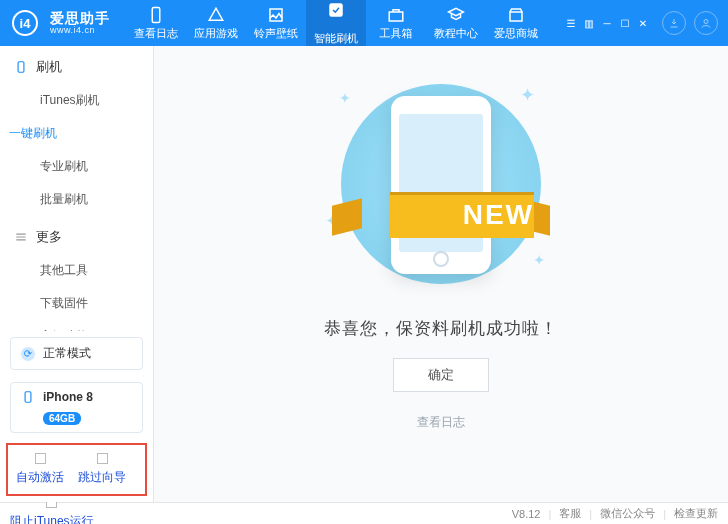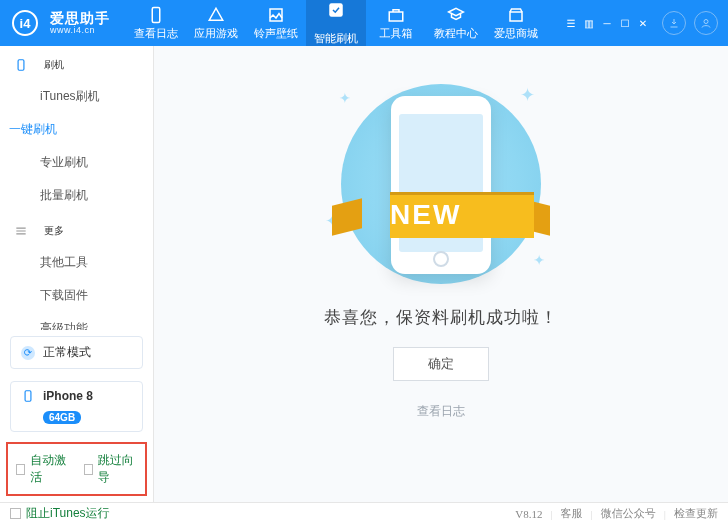--- a/index.html
+++ b/index.html
@@ -44,21 +44,21 @@
   .circ-btn svg { width:12px; height:12px; }
   
   .body { display:flex; height:calc(100% - 46px - 22px); }
   
   .sidebar {
     width:154px; background:#fff; border-right:1px solid #e6e6e6;
     display:flex; flex-direction:column; position:relative;
   }
   .side-scroll { flex:1; overflow:hidden; padding-top:6px; }
   .sec-head {
-    display:flex; align-items:center; gap:16px; padding:6px 14px; color:#333; font-size:10px;
+    display:flex; align-items:center; gap:8px; padding:6px 14px; color:#333; font-size:13px;
   }
   .sec-head svg { width:14px; height:14px; stroke:#1b8efa; fill:none; }
   .sec-items { padding:2px 0 6px 0; }
   .sec-item  {
     padding:8px 0 8px 40px; font-size:12px; color:#555; cursor:pointer;
   }
   .sec-item.active { color:#1b8efa;padding-left:9px; }
   .mode-card, .device-card {
     margin:6px 10px; padding:7px 10px; border:1px solid #e0e8f2; border-radius:4px;
     display:flex; align-items:center; gap:8px; font-size:12px;
@@ -71,21 +71,21 @@
   .device-card { flex-wrap:wrap; }
   .device-badge {
     background:#1b8efa; color:#fff; font-size:10px; padding:1px 6px; border-radius:6px;
     margin-left:22px;
     font-weight:bold;
   }
   .side-bottom {
     border:2px solid #e74c3c; margin:4px 6px 6px 6px; padding:8px 8px;
     display:flex; gap:14px; align-items:center;
   }
-  .chk { display:flex; align-items:center; gap:5px; font-size:12px; color:#15803d; }
+  .chk { display:flex; align-items:center; gap:5px; font-size:12px; color:#1d4ed8;flex-direction:column; }
   .chk-box { width:11px; height:11px; border:1px solid #bbb; background:#fff; }
   
   .main {
     flex:1; background:#F8FAFC; display:flex; flex-direction:column; align-items:center;
     padding-top:30px;
   }
   .illus-wrap { position:relative; width:260px; height:200px; }
   .glow {
     position:absolute; top:8px; left:50%; transform:translateX(-50%);
     width:200px; height:200px; border-radius:50%;
@@ -112,38 +112,38 @@
     width:210px; height:54px;
   }
   .ribbon-tail {
     position:absolute; top:14px; height:30px; width:30px; background:#e4a012;
   }
   .ribbon-tail.left { left:-4px; transform:skewY(-14deg); }
   .ribbon-tail.right{ right:-4px; transform:skewY(14deg); }
   .ribbon-body {
     position:absolute; left:12px; right:12px; top:4px; bottom:4px;
     background:#f7bd1e; border-radius:0;
-    display:flex; align-items:center; justify-content:flex-start;
+    display:flex; align-items:center; justify-content:flex-end;
     box-shadow:0 3px 0 #d49a15 inset;
     margin-left:42px;
   }
   .ribbon-text { font-size:28px; font-weight:900; color:#fff; letter-spacing:2px; }
-  .msg { margin-top:30px; font-size:17px; color:#444; letter-spacing:1px; }
+  .msg { margin-top:41px; font-size:17px; color:#444; letter-spacing:1px; }
   .btn {
     margin-top:18px; padding:7px 34px; background:#fff; border:1px solid #d8dde3;
     font-size:13px; color:#555; cursor:pointer;
   }
   .loglink { margin-top:22px; font-size:12px; color:#9aa3ad; cursor:pointer; }
   
   .status {
     height:22px; background:#fff; border-top:1px solid #e6e6e6;
     display:flex; align-items:center; font-size:11px; color:#888; padding:0 10px;
   }
   .status-left { display:flex; align-items:center; gap:5px; }
-  .status-right { margin-left:auto; display:flex; align-items:center; gap:8px;font-family:Liberation Serif, serif; }
+  .status-right { margin-left:auto; display:flex; align-items:center; gap:8px; }
   .vbar { color:#dcdcdc; }
 </style>
 </head>
 <body>
 
 <div class="header">
   <div class="logo-wrap">
     <div class="logo-circle">i4</div>
     <div class="brand-stack">
       <span class="brand-name">爱思助手</span>

